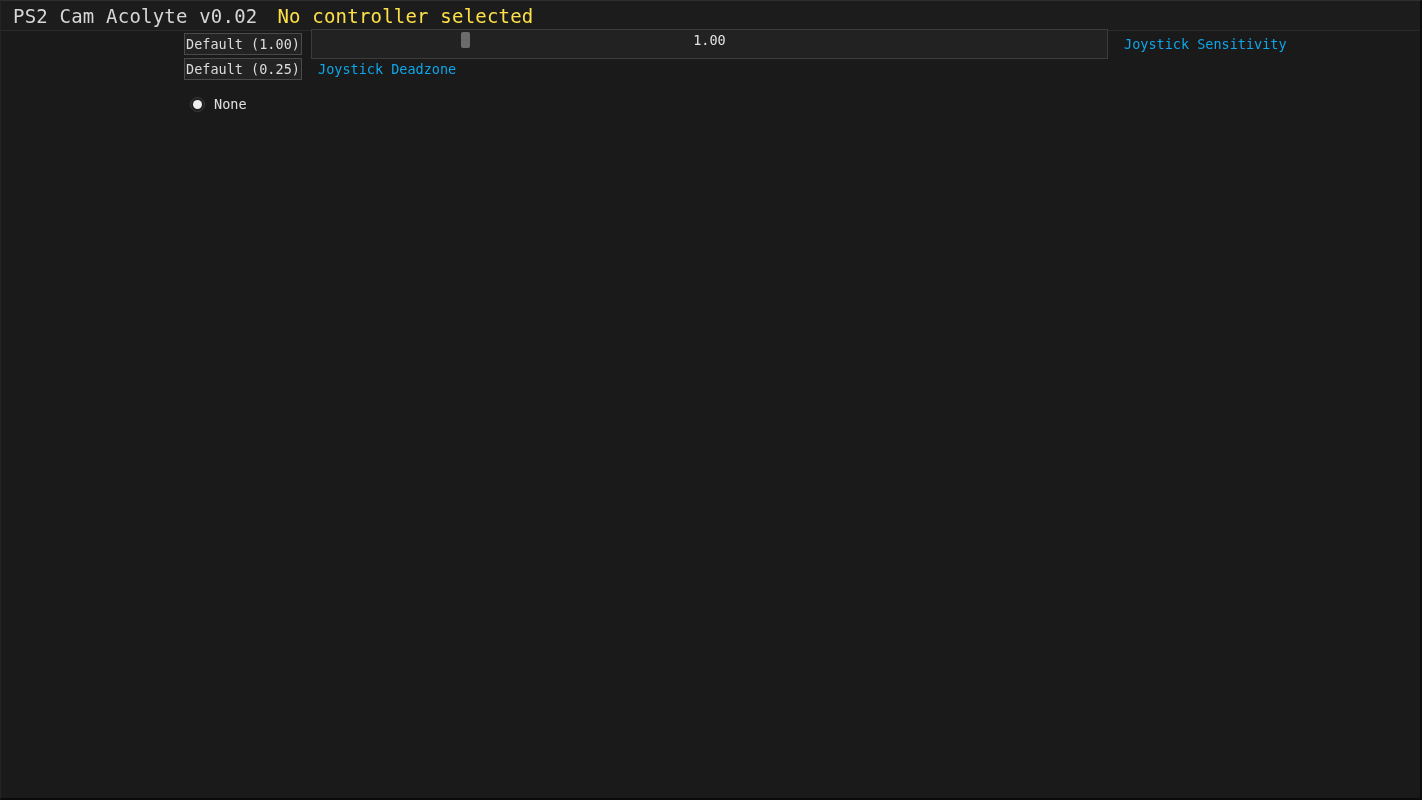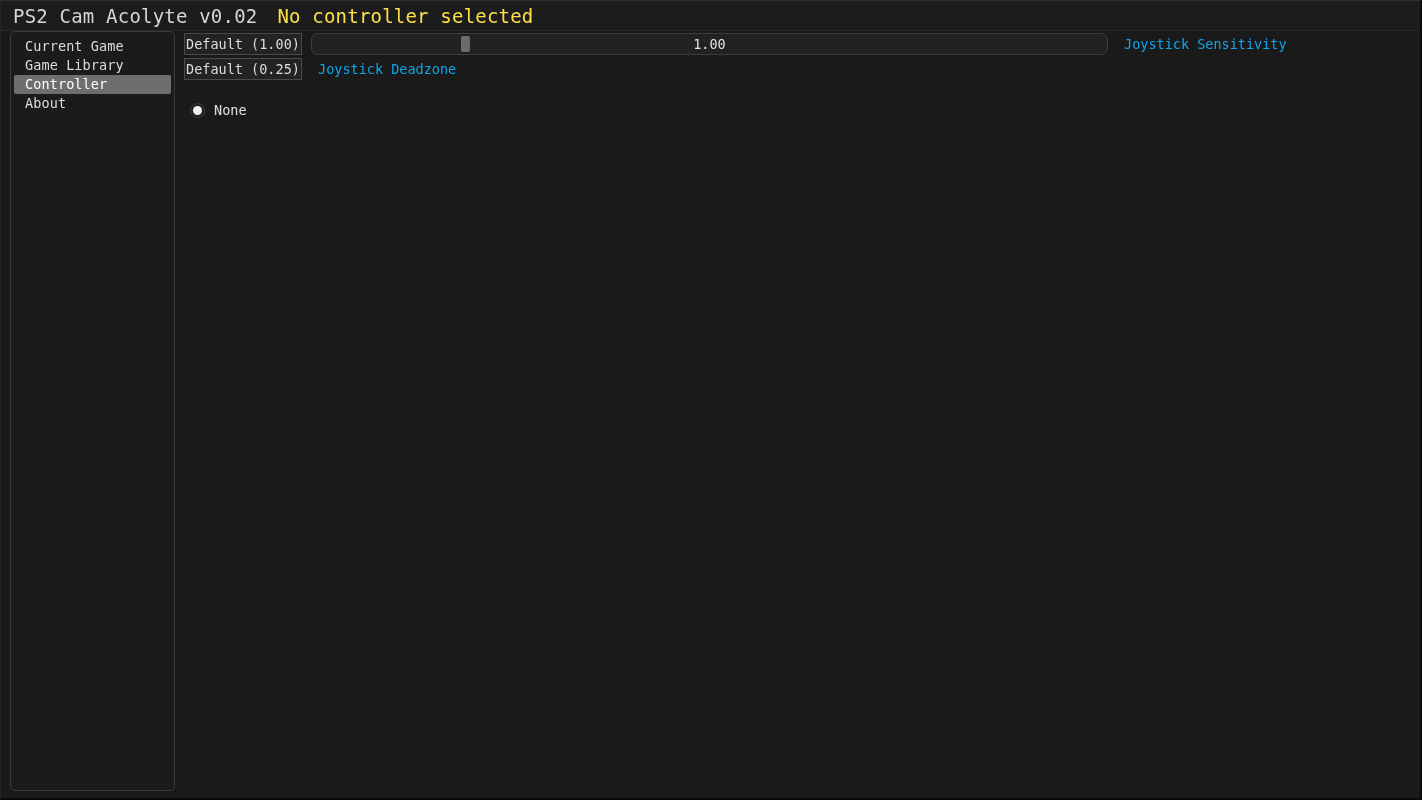--- a/index.html
+++ b/index.html
@@ -105,25 +105,25 @@
     text-align: center;
     cursor: pointer;
     padding: 0;
     white-space: nowrap;
   }
 
   .slider {
     position: relative;
     flex: 0 0 797px;
     width: 797px;
-    height: 22px;
+    height: 30px;
     margin-left: 9px;
     background: #222222;
     border: 1px solid #3c3c3c;
-    border-radius: 7px;
+    border-radius: 0;
     cursor: pointer;
     overflow: hidden;
   }
   .slider .grab {
     position: absolute;
     top: 2px;
     width: 9px;
     height: 16px;
     background: #6b6b6b;
     border-radius: 2px;
@@ -143,21 +143,21 @@
     font-size: 13.5px;
     color: #0ea5e9;
     white-space: nowrap;
   }
 
   
   .radio-row {
     display: flex;
     align-items: center;
     height: 22px;
-    margin-top: 19px;
+    margin-top: 13px;
   }
   .radio {
     position: relative;
     width: 15px;
     height: 15px;
     margin-left: 6px;
     border-radius: 50%;
     background: #202020;
     border: 1px solid #3a3a3a;
     cursor: pointer;
@@ -181,26 +181,20 @@
 </head>
 <body>
 
 <div id="app-window">
 
   <div id="title-bar">
     <span class="seg title-app">PS2 Cam Acolyte v0.02</span>
     <span class="seg title-warn" style="color: #fde047;">No controller selected</span>
   </div>
 
-  <div id="sidebar">
-    <div class="side-item">Current Game</div>
-    <div class="side-item">Game Library</div>
-    <div class="side-item selected">Controller</div>
-    <div class="side-item">About</div>
-  </div>
 
   <div id="main">
 
     <div class="row">
       <button class="default-btn">Default (1.00)</button>
       <div class="slider">
         <div class="grab" style="left: 18.8%;"></div>
         <div class="val">1.00</div>
       </div>
       <span class="row-label">Joystick Sensitivity</span>

